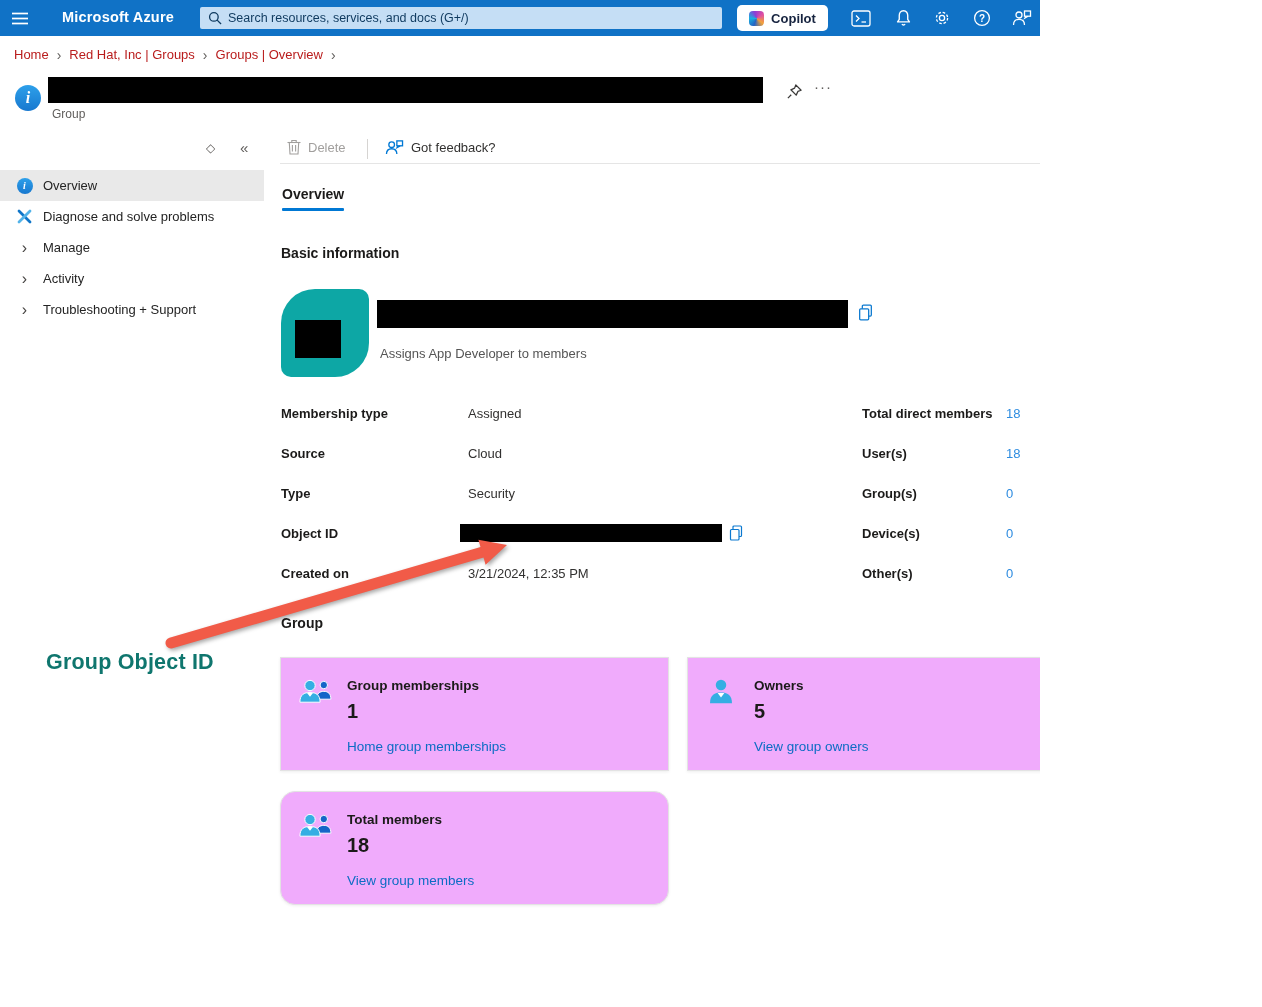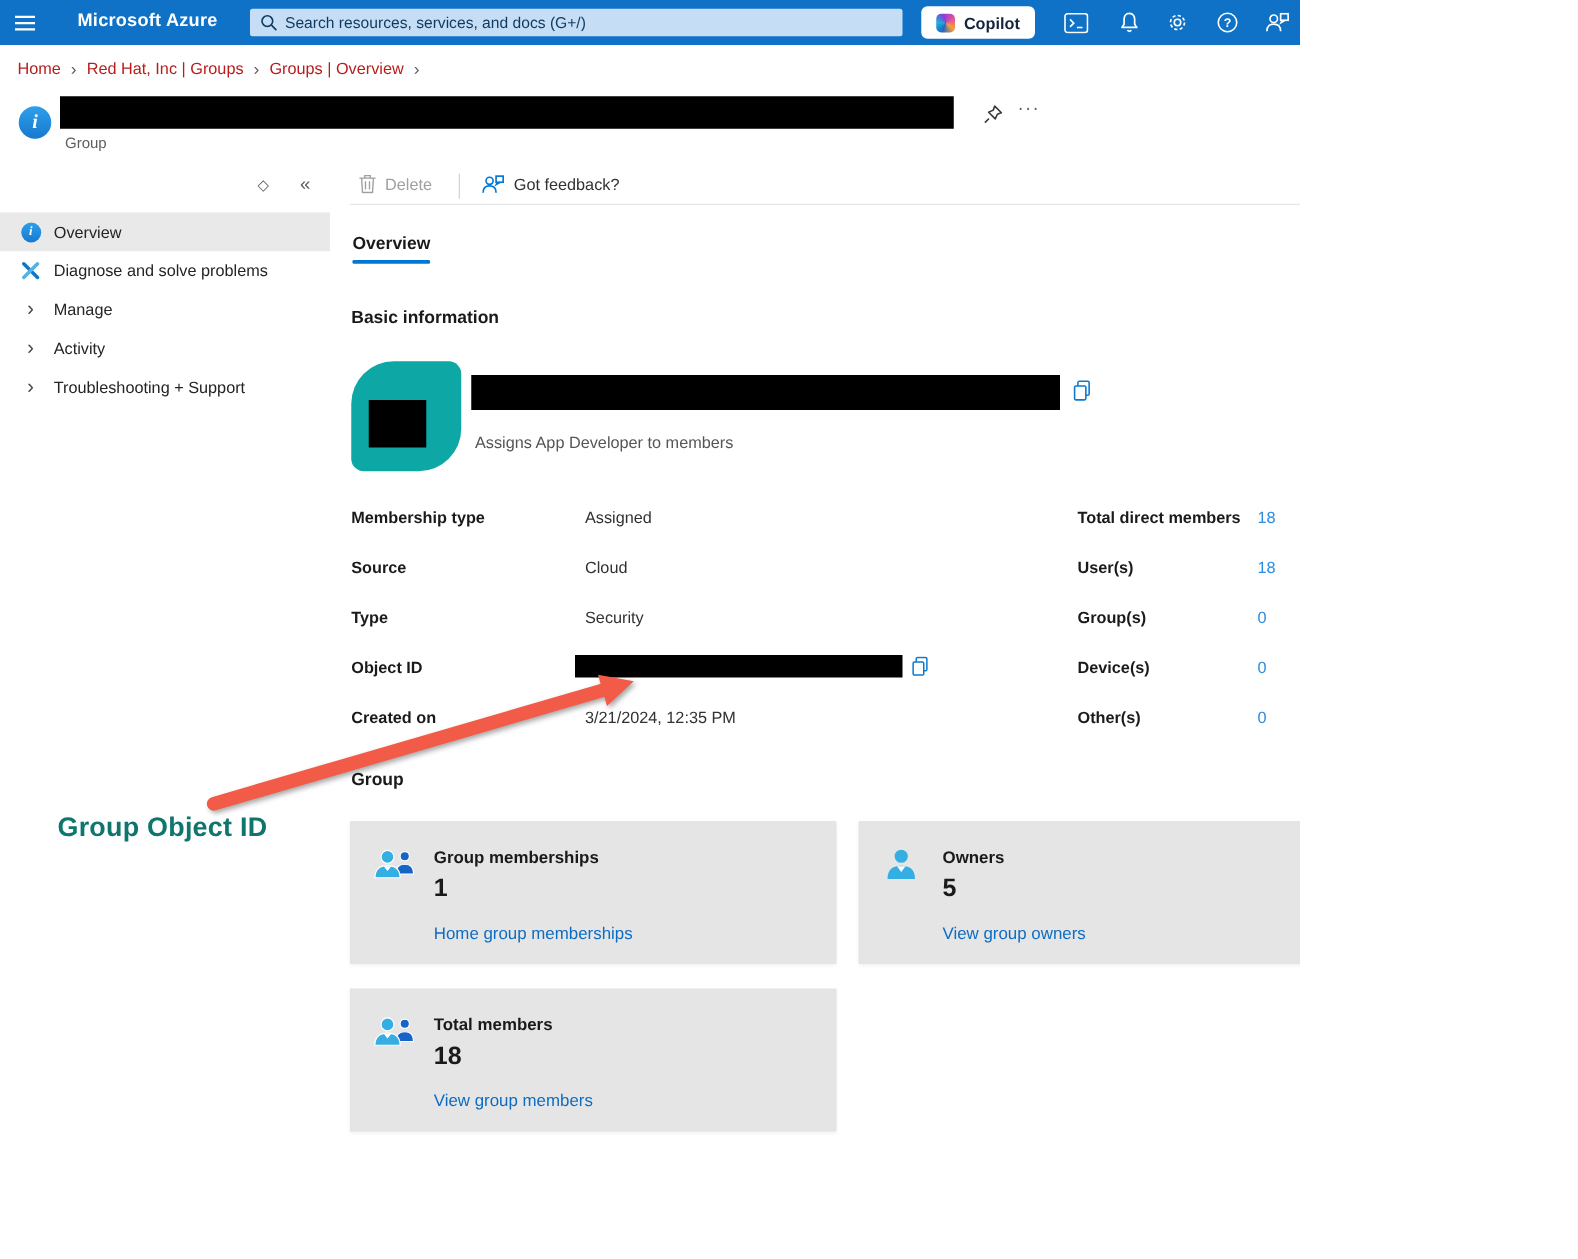--- a/index.html
+++ b/index.html
@@ -60,21 +60,21 @@
   .group-avatar .redact-inner { position:absolute; left:14px; top:31px; width:46px; height:38px; background:#000; }
   .name-redact { left:377px; top:300px; width:471px; height:28px; }
   .copy-btn { position:absolute; width:20px; height:20px; display:flex; align-items:center; justify-content:center; cursor:pointer; }
   .group-desc { position:absolute; left:380px; top:346px; font-size:13px; color:#555; }
   .fld-label { position:absolute; left:281px; font-size:13px; font-weight:700; color:#1b1a19; }
   .fld-value { position:absolute; left:468px; font-size:13px; color:#323130; }
   .objid-redact { left:460px; top:524px; width:262px; height:18px; }
   .stat-label { position:absolute; left:862px; font-size:13px; font-weight:700; color:#1b1a19; }
   .stat-value { position:absolute; left:1006px; font-size:13px; color:#2e8ce0; cursor:pointer; }
   
-  .card { position:absolute; width:389px; height:114px; background:#e5e5e5; border:1px solid #e3e3e3; box-shadow:0 1px 3px rgba(0,0,0,.07); }
+  .card { position:absolute; width:389px; height:114px; background:#f0abfc; border:1px solid #e3e3e3; box-shadow:0 1px 3px rgba(0,0,0,.07); }
   .card .c-icon { position:absolute; left:17px; top:19px; }
   .card .c-title { position:absolute; left:66px; top:20px; font-size:13.5px; font-weight:700; color:#1b1a19; }
   .card .c-count { position:absolute; left:66px; top:42px; font-size:20px; font-weight:700; color:#1b1a19; }
   .card .c-link { position:absolute; left:66px; top:81px; font-size:13.5px; color:#0c6cc4; cursor:pointer; }
   
   .annotation-label { position:absolute; left:46px; top:650px; font-size:21.5px; font-weight:700; color:#0f766e; letter-spacing:.2px; }
   .arrow-overlay { position:absolute; left:0; top:0; width:1262px; height:1007px; pointer-events:none; z-index:30; }
 </style>
 </head>
 <body>
@@ -319,21 +319,21 @@
           <circle cx="12" cy="6.4" r="4.2" fill="#35aee3"></circle>
           <path d="M3.2 21 C3.2 14.3 7 12.4 12 12.4 C17 12.4 20.8 14.3 20.8 21 Z" fill="#35aee3"></path>
           <path d="M9.3 12.8 L14.7 12.8 L12 16.4 Z" fill="#fff"></path>
         </svg>
     </span>
     <span class="c-title">Owners</span>
     <span class="c-count">5</span>
     <span class="c-link">View group owners</span>
   </div>
 
-  <div class="card" style="left:280px; top:791px;">
+  <div class="card" style="left:280px; top:791px;border-radius:15px;">
     <span class="c-icon">
       <svg width="36" height="30" viewBox="0 0 30 24">
           <g fill="#1565c8" stroke="#fff" stroke-width="0.8">
             <circle cx="21.5" cy="6.2" r="3.1"></circle>
             <path d="M15.6 18 C15.6 13.2 18 11.5 21.5 11.5 C25 11.5 27.4 13.2 27.4 18 Z"></path>
           </g>
           <g fill="#35aee3" stroke="#fff" stroke-width="0.8">
             <circle cx="10" cy="6.6" r="4.3"></circle>
             <path d="M1.6 20.5 C1.6 14.2 5 12.4 10 12.4 C15 12.4 18.4 14.2 18.4 20.5 Z"></path>
           </g>

